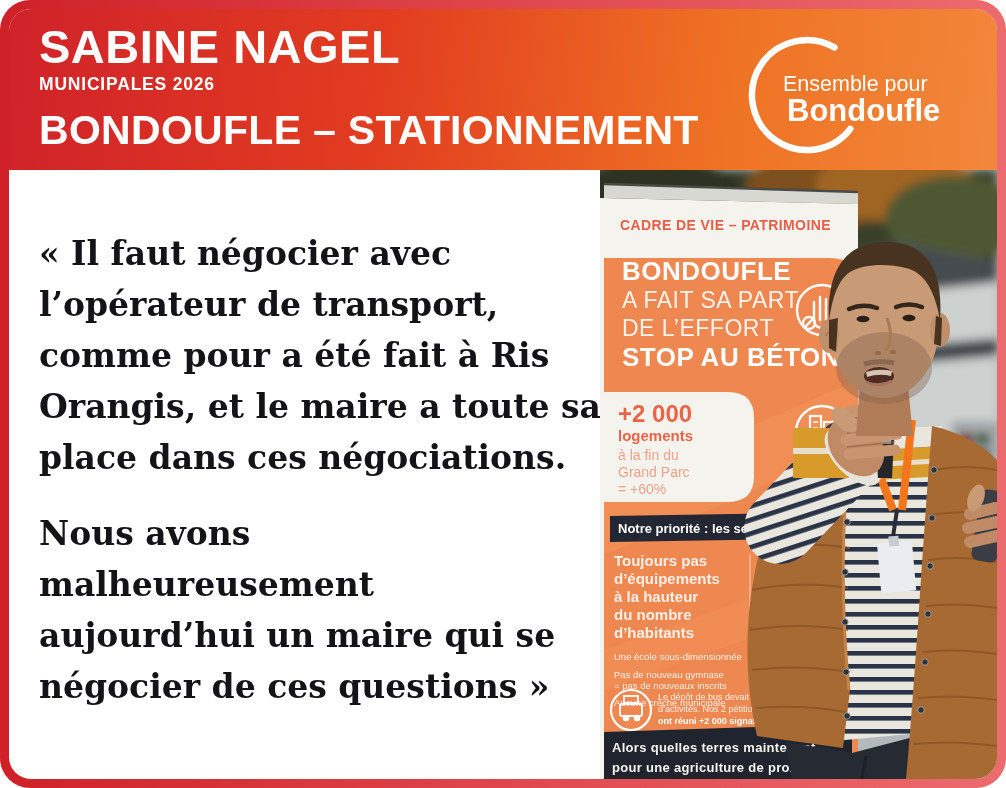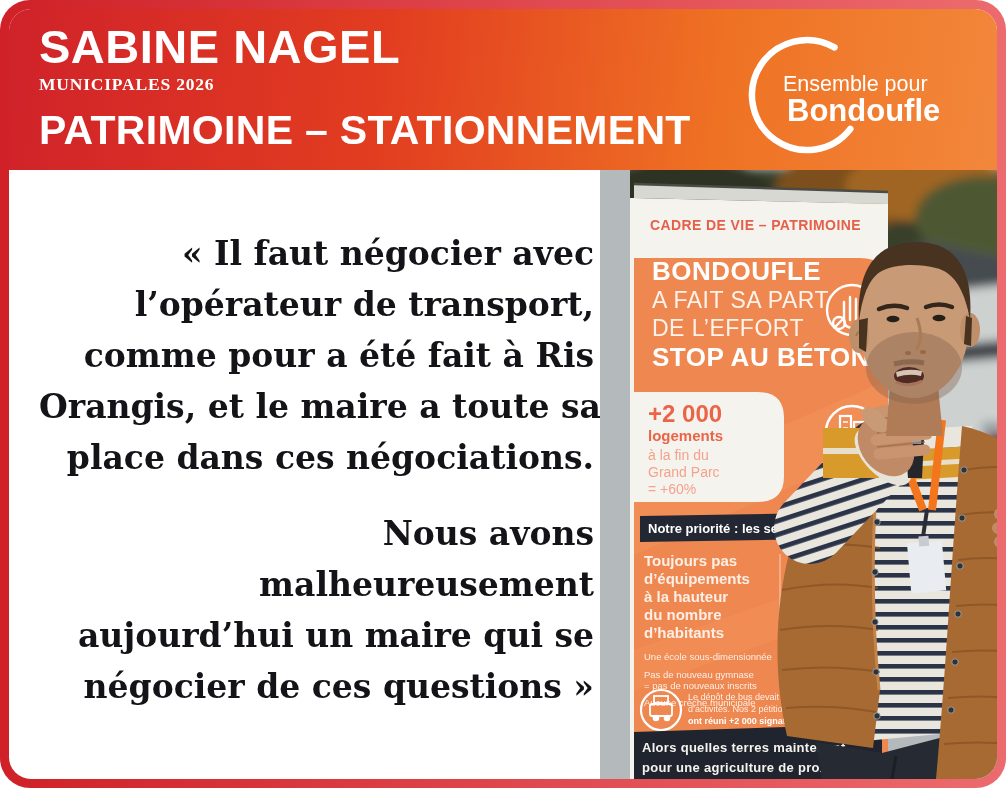--- a/index.html
+++ b/index.html
@@ -12,35 +12,35 @@
   .card{
     width:100%;height:100%;border-radius:22px;overflow:hidden;
     background:#ffffff;display:flex;flex-direction:column;position:relative;
   }
   .header{
     height:161px;flex:none;position:relative;color:#fff;
     background:linear-gradient(97deg,#d0222a 0%,#e23d20 38%,#ef7224 72%,#f2873b 100%);
     padding:14px 0 0 30px;box-sizing:border-box;
   }
   .header .name{font-size:47px;font-weight:bold;letter-spacing:.5px;line-height:1.02;}
-  .header .edition{font-size:17.5px;font-weight:bold;letter-spacing:.8px;margin-top:3px;font-family:Liberation Serif, serif;}
+  .header .edition{font-size:17.5px;font-weight:bold;letter-spacing:.8px;margin-top:3px;}
   .header .topic{font-size:41px;font-weight:bold;letter-spacing:.3px;margin-top:12px;}
   .logo-svg{position:absolute;top:4px;right:6px;}
   .logo-line1{font-size:21.5px;fill:#fff;}
   .logo-line2{font-size:31px;font-weight:bold;fill:#fff;}
   .body{flex:1;display:flex;min-height:0;}
   .quote{
     width:591px;flex:none;box-sizing:border-box;
     padding:58px 6px 0 30px;color:#141418;
     font-family:"DejaVu Serif",serif;font-weight:bold;
     font-size:33px;line-height:51px;
   }
-  .quote .line{white-space:nowrap;text-align:right;}
+  .quote .line{white-space:nowrap;}
   .quote .p2{margin-top:25px;}
-  .photo{flex:1;position:relative;overflow:hidden;background:#b4babc;padding-left:30px;}
+  .photo{flex:1;position:relative;overflow:hidden;background:#b4babc;}
   .photo-svg{display:block;}
   
   text{font-family:"Liberation Sans",sans-serif;}
   .t-tagline{font-size:14px;font-weight:bold;fill:#e4604a;letter-spacing:.4px;}
   .t-head-b{font-size:26px;font-weight:bold;fill:#ffffff;letter-spacing:.5px;}
   .t-head{font-size:23px;fill:#fdf3ec;letter-spacing:.5px;}
   .t-stat{font-size:24px;font-weight:bold;fill:#ec6448;}
   .t-stat2{font-size:15px;font-weight:bold;fill:#ec6448;}
   .t-stat3{font-size:14px;fill:#f4a28c;}
   .t-tiny{font-size:8.5px;fill:#ffffff;opacity:.8;}
@@ -53,21 +53,21 @@
 </style>
 </head>
 <body>
 
 <div class="frame">
   <div class="card">
 
     <div class="header">
       <div class="name">SABINE NAGEL</div>
       <div class="edition">MUNICIPALES 2026</div>
-      <div class="topic">PATRIMOINE – STATIONNEMENT</div>
+      <div class="topic">BONDOUFLE – STATIONNEMENT</div>
 
       <svg class="logo-svg" width="256" height="152" viewBox="0 0 256 152">
         <path d="M 99.5 34.4 A 55 55 0 1 0 115.3 115.9" fill="none" stroke="#ffffff" stroke-width="6.5" stroke-linecap="round"></path>
         <text class="logo-line1" x="48" y="78">Ensemble pour</text>
         <text class="logo-line2" x="52" y="108">Bondoufle</text>
       </svg>
     </div>
 
     <div class="body">
 

